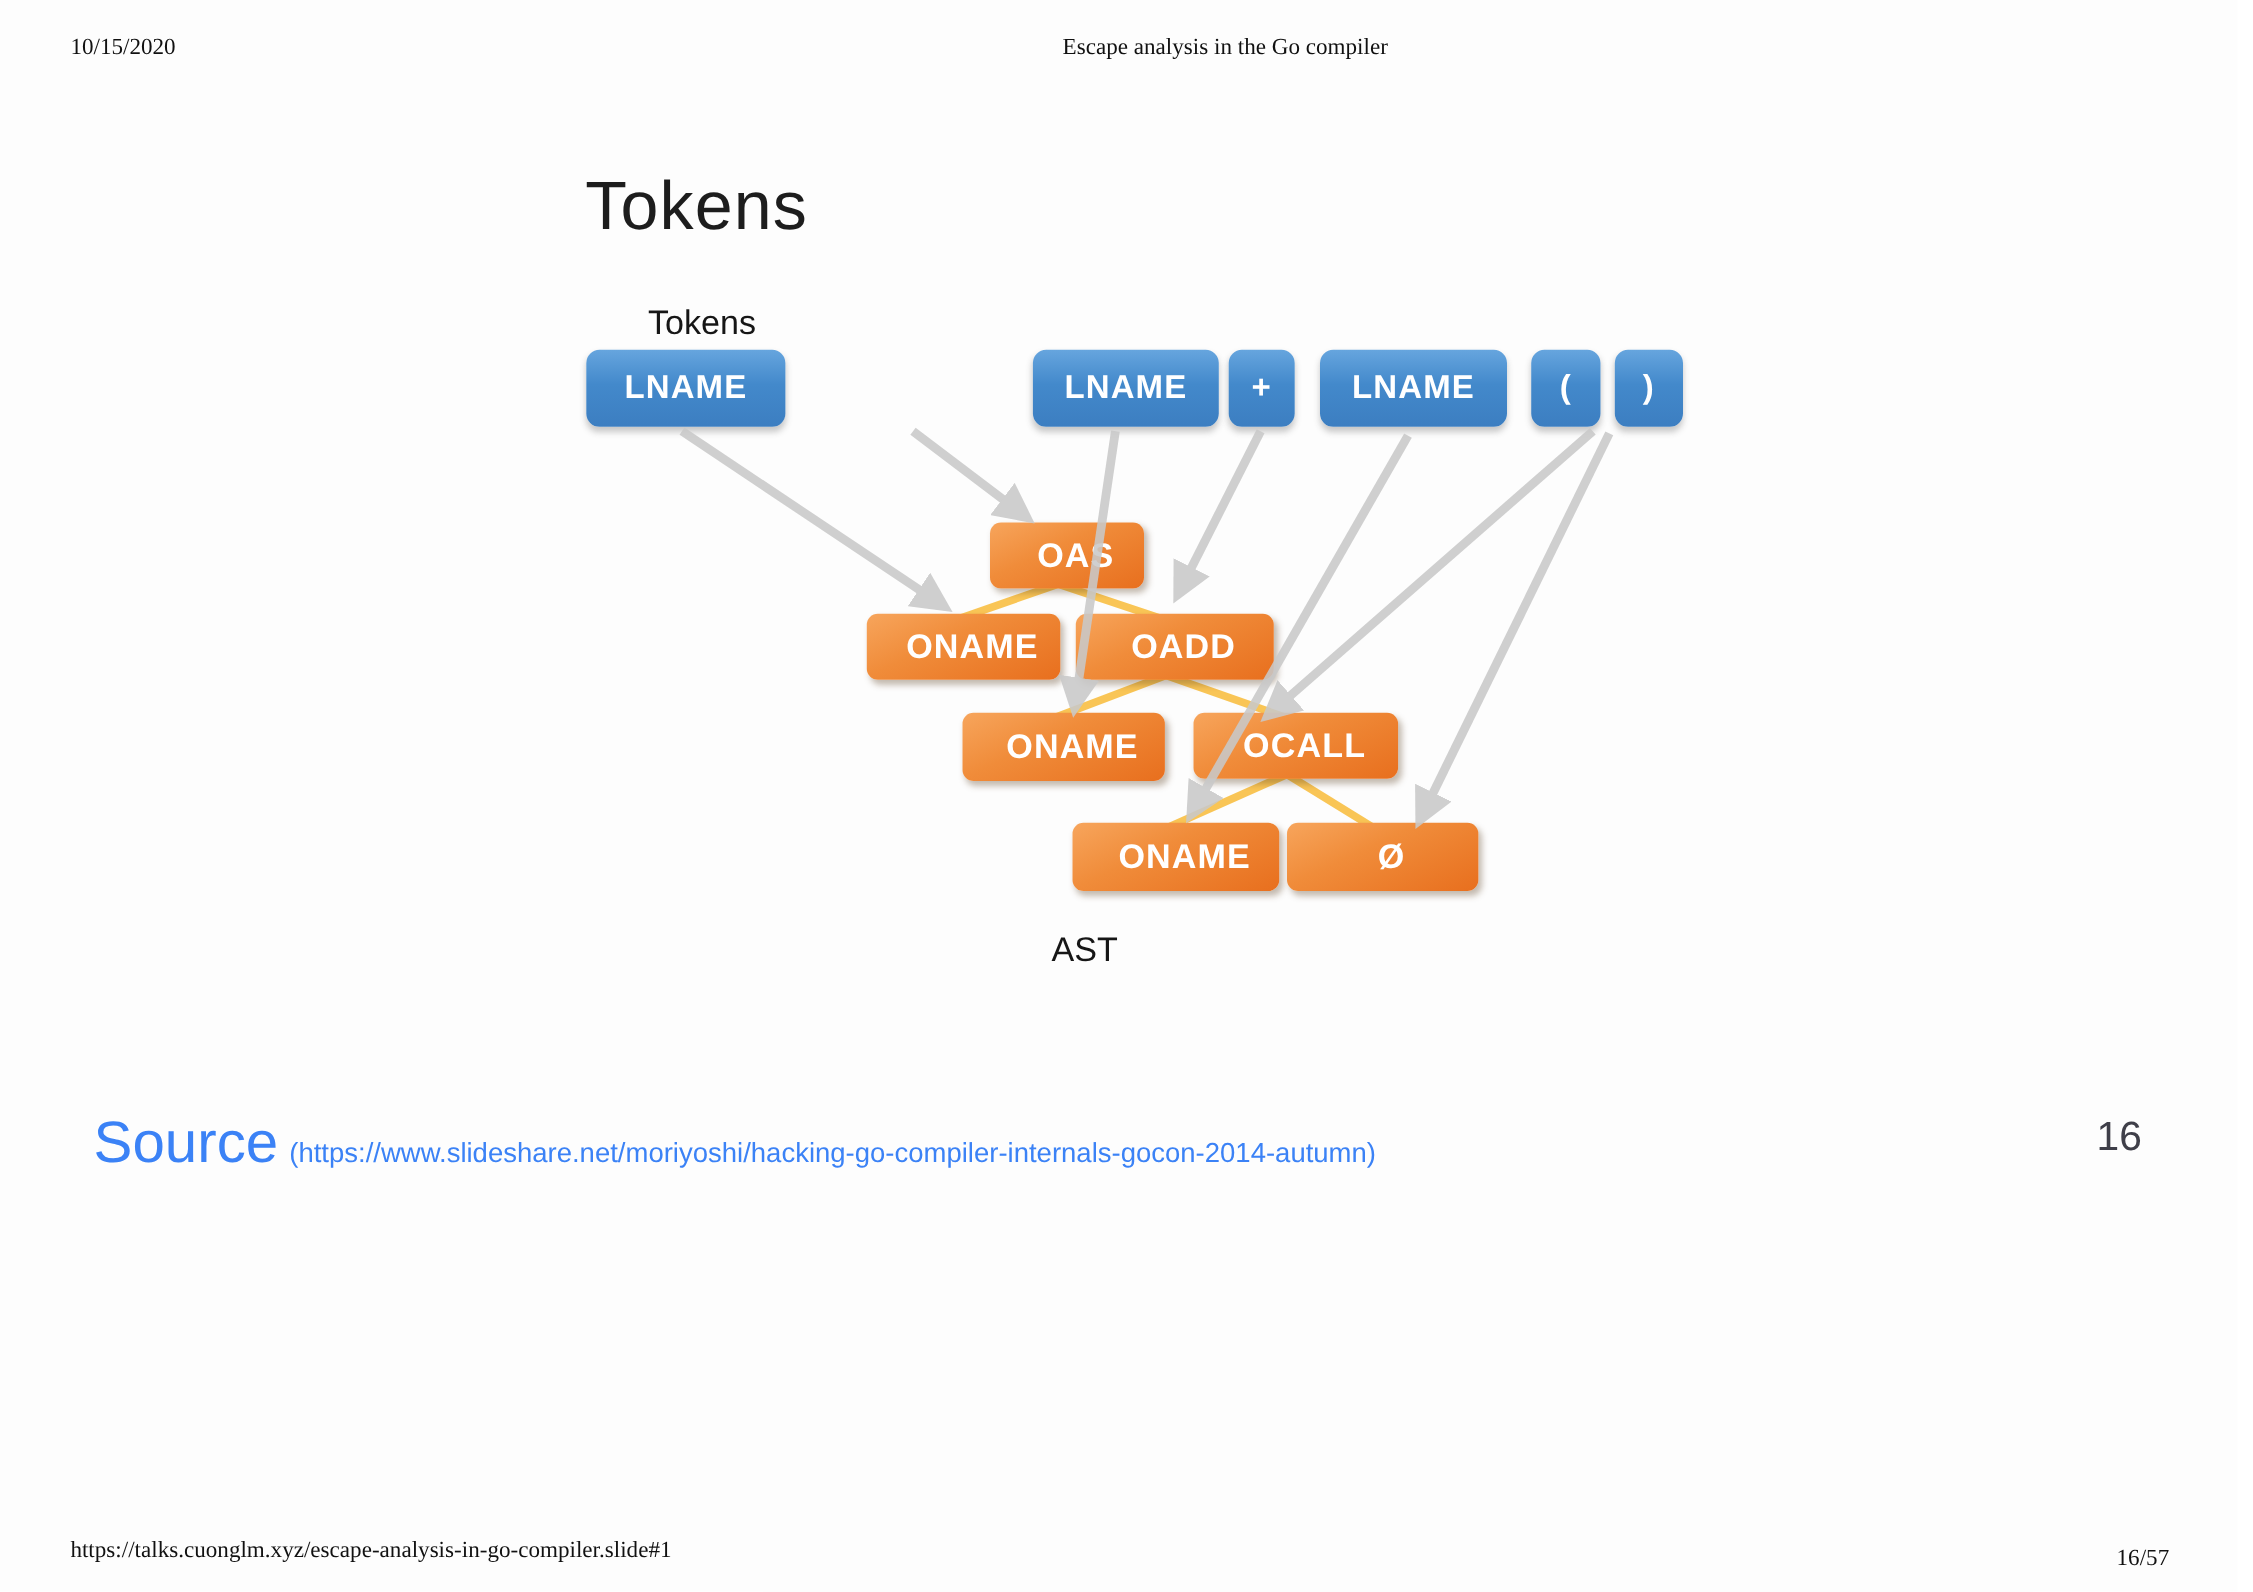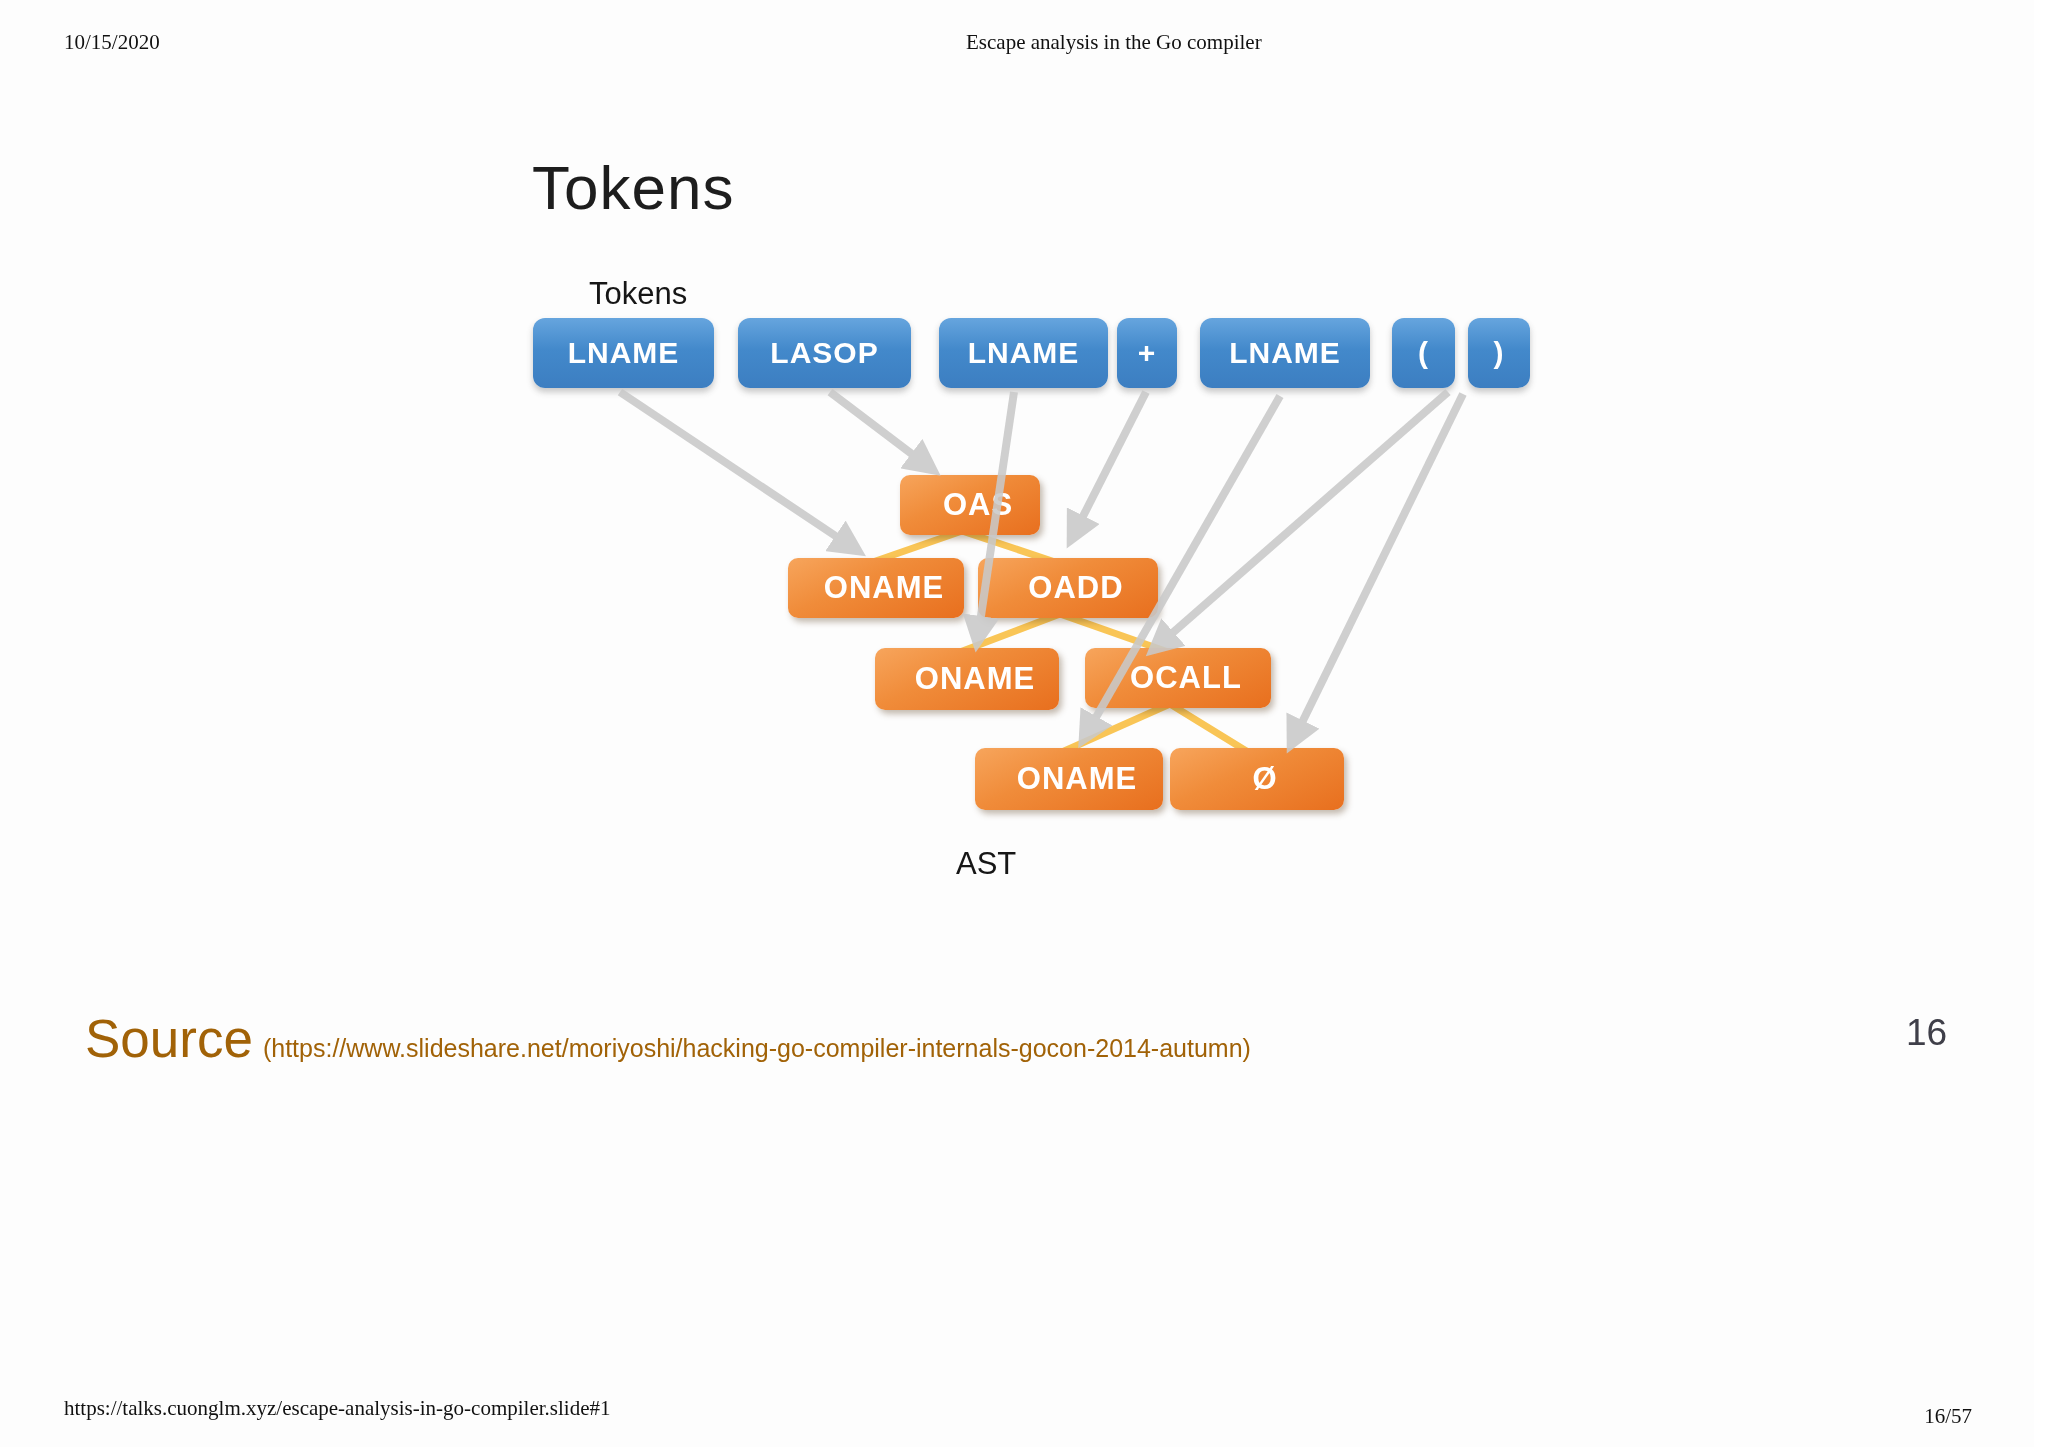--- a/index.html
+++ b/index.html
@@ -46,21 +46,20 @@
   <svg class="layer" viewBox="0 0 2048 1447">
       <line x1="962" y1="531" x2="870" y2="563" stroke="#f9c34e" stroke-width="7" stroke-linecap="round" opacity="0.95"></line>
       <line x1="962" y1="531" x2="1058" y2="563" stroke="#f9c34e" stroke-width="7" stroke-linecap="round" opacity="0.95"></line>
       <line x1="1060" y1="614" x2="960" y2="652" stroke="#f9c34e" stroke-width="7" stroke-linecap="round" opacity="0.95"></line>
       <line x1="1060" y1="614" x2="1168" y2="652" stroke="#f9c34e" stroke-width="7" stroke-linecap="round" opacity="0.95"></line>
       <line x1="1170" y1="704" x2="1062" y2="752" stroke="#f9c34e" stroke-width="7" stroke-linecap="round" opacity="0.95"></line>
       <line x1="1170" y1="704" x2="1248" y2="752" stroke="#f9c34e" stroke-width="7" stroke-linecap="round" opacity="0.95"></line>
     </svg>
   <div class="layer">
       <div class="token-box" style="left: 533px; top: 318px; width: 181px; height: 70px;">LNAME</div>
-      <div class="token-box" style="left: 738px; top: 318px; width: 173px; height: 70px;">LASOP</div>
       <div class="token-box" style="left: 939px; top: 318px; width: 169px; height: 70px;">LNAME</div>
       <div class="token-box" style="left: 1117px; top: 318px; width: 60px; height: 70px;">+</div>
       <div class="token-box" style="left: 1200px; top: 318px; width: 170px; height: 70px;">LNAME</div>
       <div class="token-box" style="left: 1392px; top: 318px; width: 63px; height: 70px;">(</div>
       <div class="token-box" style="left: 1468px; top: 318px; width: 62px; height: 70px;">)</div>
       <div class="ast-node" style="left: 900px; top: 475px; width: 124px; height: 60px;">OAS</div>
       <div class="ast-node" style="left: 788px; top: 558px; width: 160px; height: 60px;">ONAME</div>
       <div class="ast-node" style="left: 978px; top: 558px; width: 164px; height: 60px;">OADD</div>
       <div class="ast-node" style="left: 875px; top: 648px; width: 168px; height: 62px;">ONAME</div>
       <div class="ast-node" style="left: 1085px; top: 648px; width: 170px; height: 60px;">OCALL</div>
@@ -75,21 +74,21 @@
     </defs>
   <line x1="620" y1="392" x2="858" y2="551" stroke="#c9c9c9" stroke-width="8" opacity="0.88" marker-end="url(#ah)"></line>
       <line x1="830" y1="392" x2="933" y2="470" stroke="#c9c9c9" stroke-width="8" opacity="0.88" marker-end="url(#ah)"></line>
       <line x1="1014" y1="392" x2="977" y2="643" stroke="#c9c9c9" stroke-width="8" opacity="0.88" marker-end="url(#ah)"></line>
       <line x1="1146" y1="392" x2="1071" y2="540" stroke="#c9c9c9" stroke-width="8" opacity="0.88" marker-end="url(#ah)"></line>
       <line x1="1280" y1="396" x2="1083" y2="740" stroke="#c9c9c9" stroke-width="8" opacity="0.88" marker-end="url(#ah)"></line>
       <line x1="1448" y1="392" x2="1153" y2="650" stroke="#c9c9c9" stroke-width="8" opacity="0.88" marker-end="url(#ah)"></line>
       <line x1="1463" y1="394" x2="1291" y2="745" stroke="#c9c9c9" stroke-width="8" opacity="0.88" marker-end="url(#ah)"></line>
     </svg>
 
-  <div class="source-row" style="color: #a16207;">
+  <div class="source-row" style="color: #3b82f6;">
     <span class="source-big">Source</span>
     <span class="source-url">(https://www.slideshare.net/moriyoshi/hacking-go-compiler-internals-gocon-2014-autumn)</span>
   </div>
 
   <div class="page-num">16</div>
 
   <div class="chrome-text ftr-url">https://talks.cuonglm.xyz/escape-analysis-in-go-compiler.slide#1</div>
   <div class="chrome-text ftr-page">16/57</div>
 
 </div>

